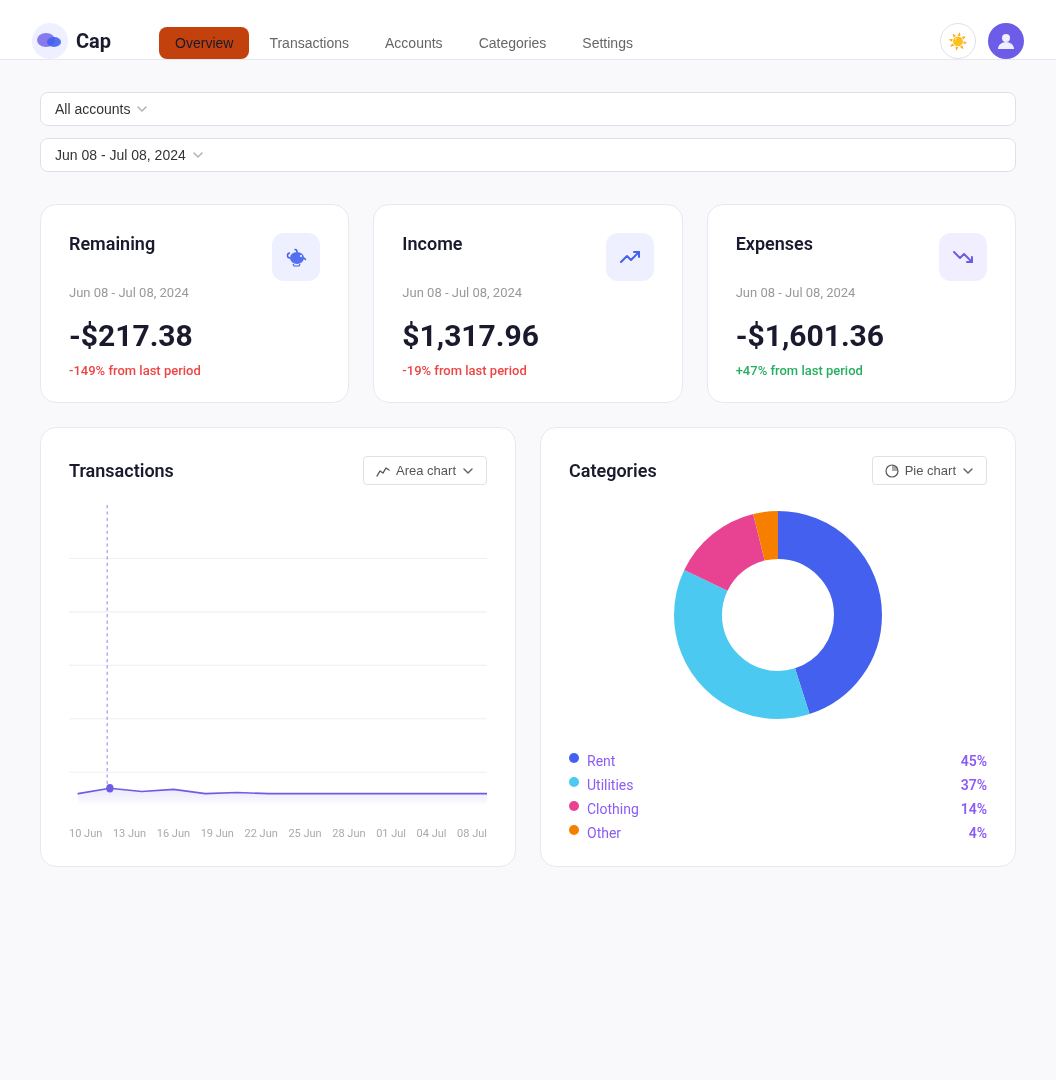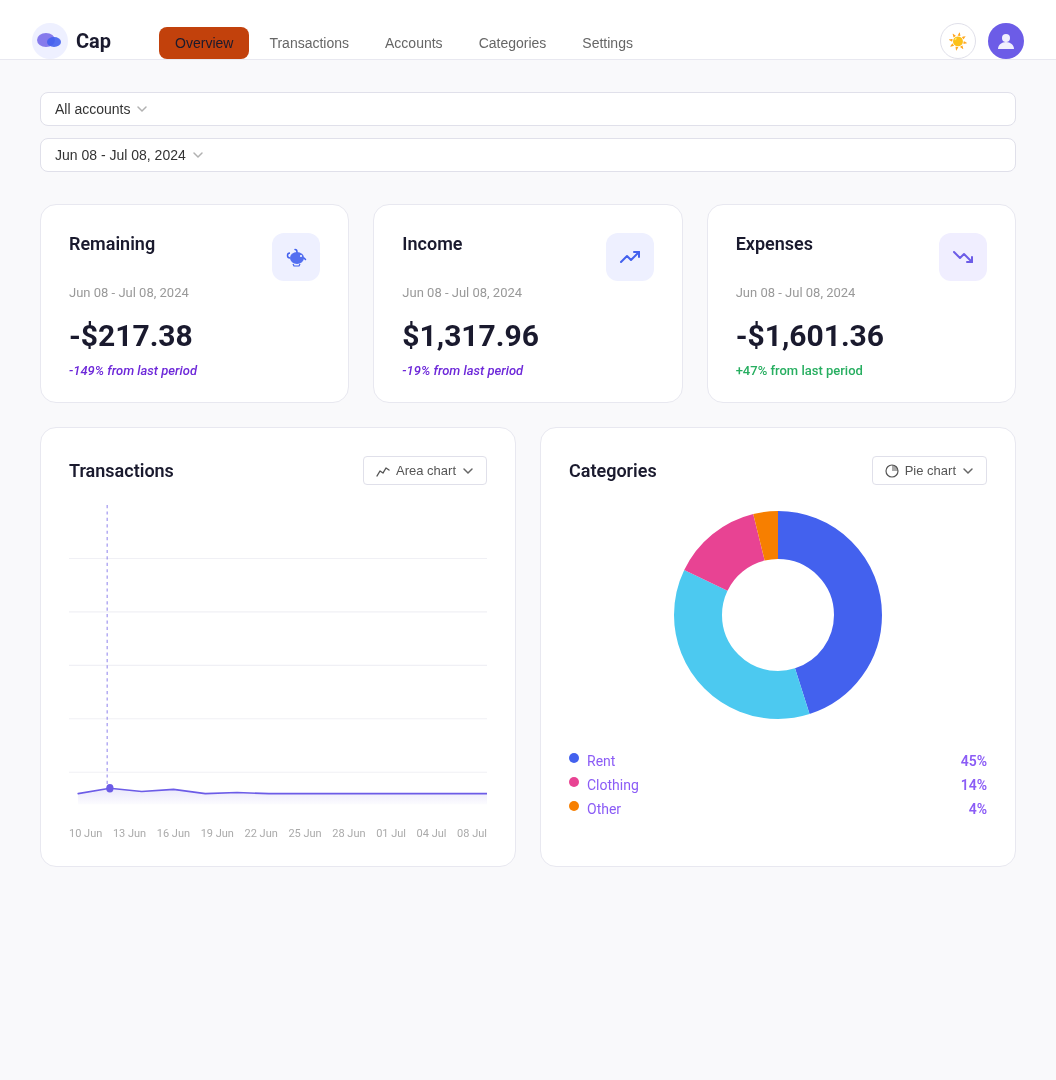--- a/index.html
+++ b/index.html
@@ -55,21 +55,21 @@
     .card-title { font-size: 18px; font-weight: 600; color: #1a1a2e; }
     .card-icon {
       width: 48px; height: 48px; border-radius: 12px;
       display: flex; align-items: center; justify-content: center; font-size: 22px;
     }
     .card-icon.blue { background: #eef0ff; }
     .card-icon.red { background: #f0eeff; }
     .card-date { font-size: 13px; color: #999; margin-bottom: 18px; }
     .card-amount { font-size: 30px; font-weight: 700; color: #1a1a2e; margin-bottom: 10px; }
     .card-change { font-size: 13px; font-weight: 500; }
-    .card-change.negative { color: #6d28d9; font-style: italic; }
+    .card-change.negative { color: #ef4444; }
     .card-change.positive { color: #27ae60; }
 
     
     .charts-row { display: grid; grid-template-columns: 1fr 1fr; gap: 24px; }
     .chart-card {
       background: #fff; border: 1px solid #e8e8f0; border-radius: 16px;
       padding: 28px 28px 20px; min-height: 440px;
     }
     .chart-header { display: flex; align-items: center; justify-content: space-between; margin-bottom: 20px; }
     .chart-title { font-size: 18px; font-weight: 600; color: #1a1a2e; }
@@ -275,20 +275,25 @@
             <circle r="54" cx="0" cy="0" fill="white"></circle>
           </g>
         </svg>
         <div class="pie-legend">
           <div class="legend-item">
             <div class="legend-dot" style="background:#4361ee;"></div>
             <span class="legend-label">Rent</span>
             <span class="legend-pct">45%</span>
           </div>
           <div class="legend-item">
+            <div class="legend-dot" style="background:#4cc9f0;"></div>
+            <span class="legend-label">Utilities</span>
+            <span class="legend-pct">37%</span>
+          </div>
+          <div class="legend-item">
             <div class="legend-dot" style="background:#e84393;"></div>
             <span class="legend-label">Clothing</span>
             <span class="legend-pct">14%</span>
           </div>
           <div class="legend-item">
             <div class="legend-dot" style="background:#f77f00;"></div>
             <span class="legend-label">Other</span>
             <span class="legend-pct">4%</span>
           </div>
         </div>

